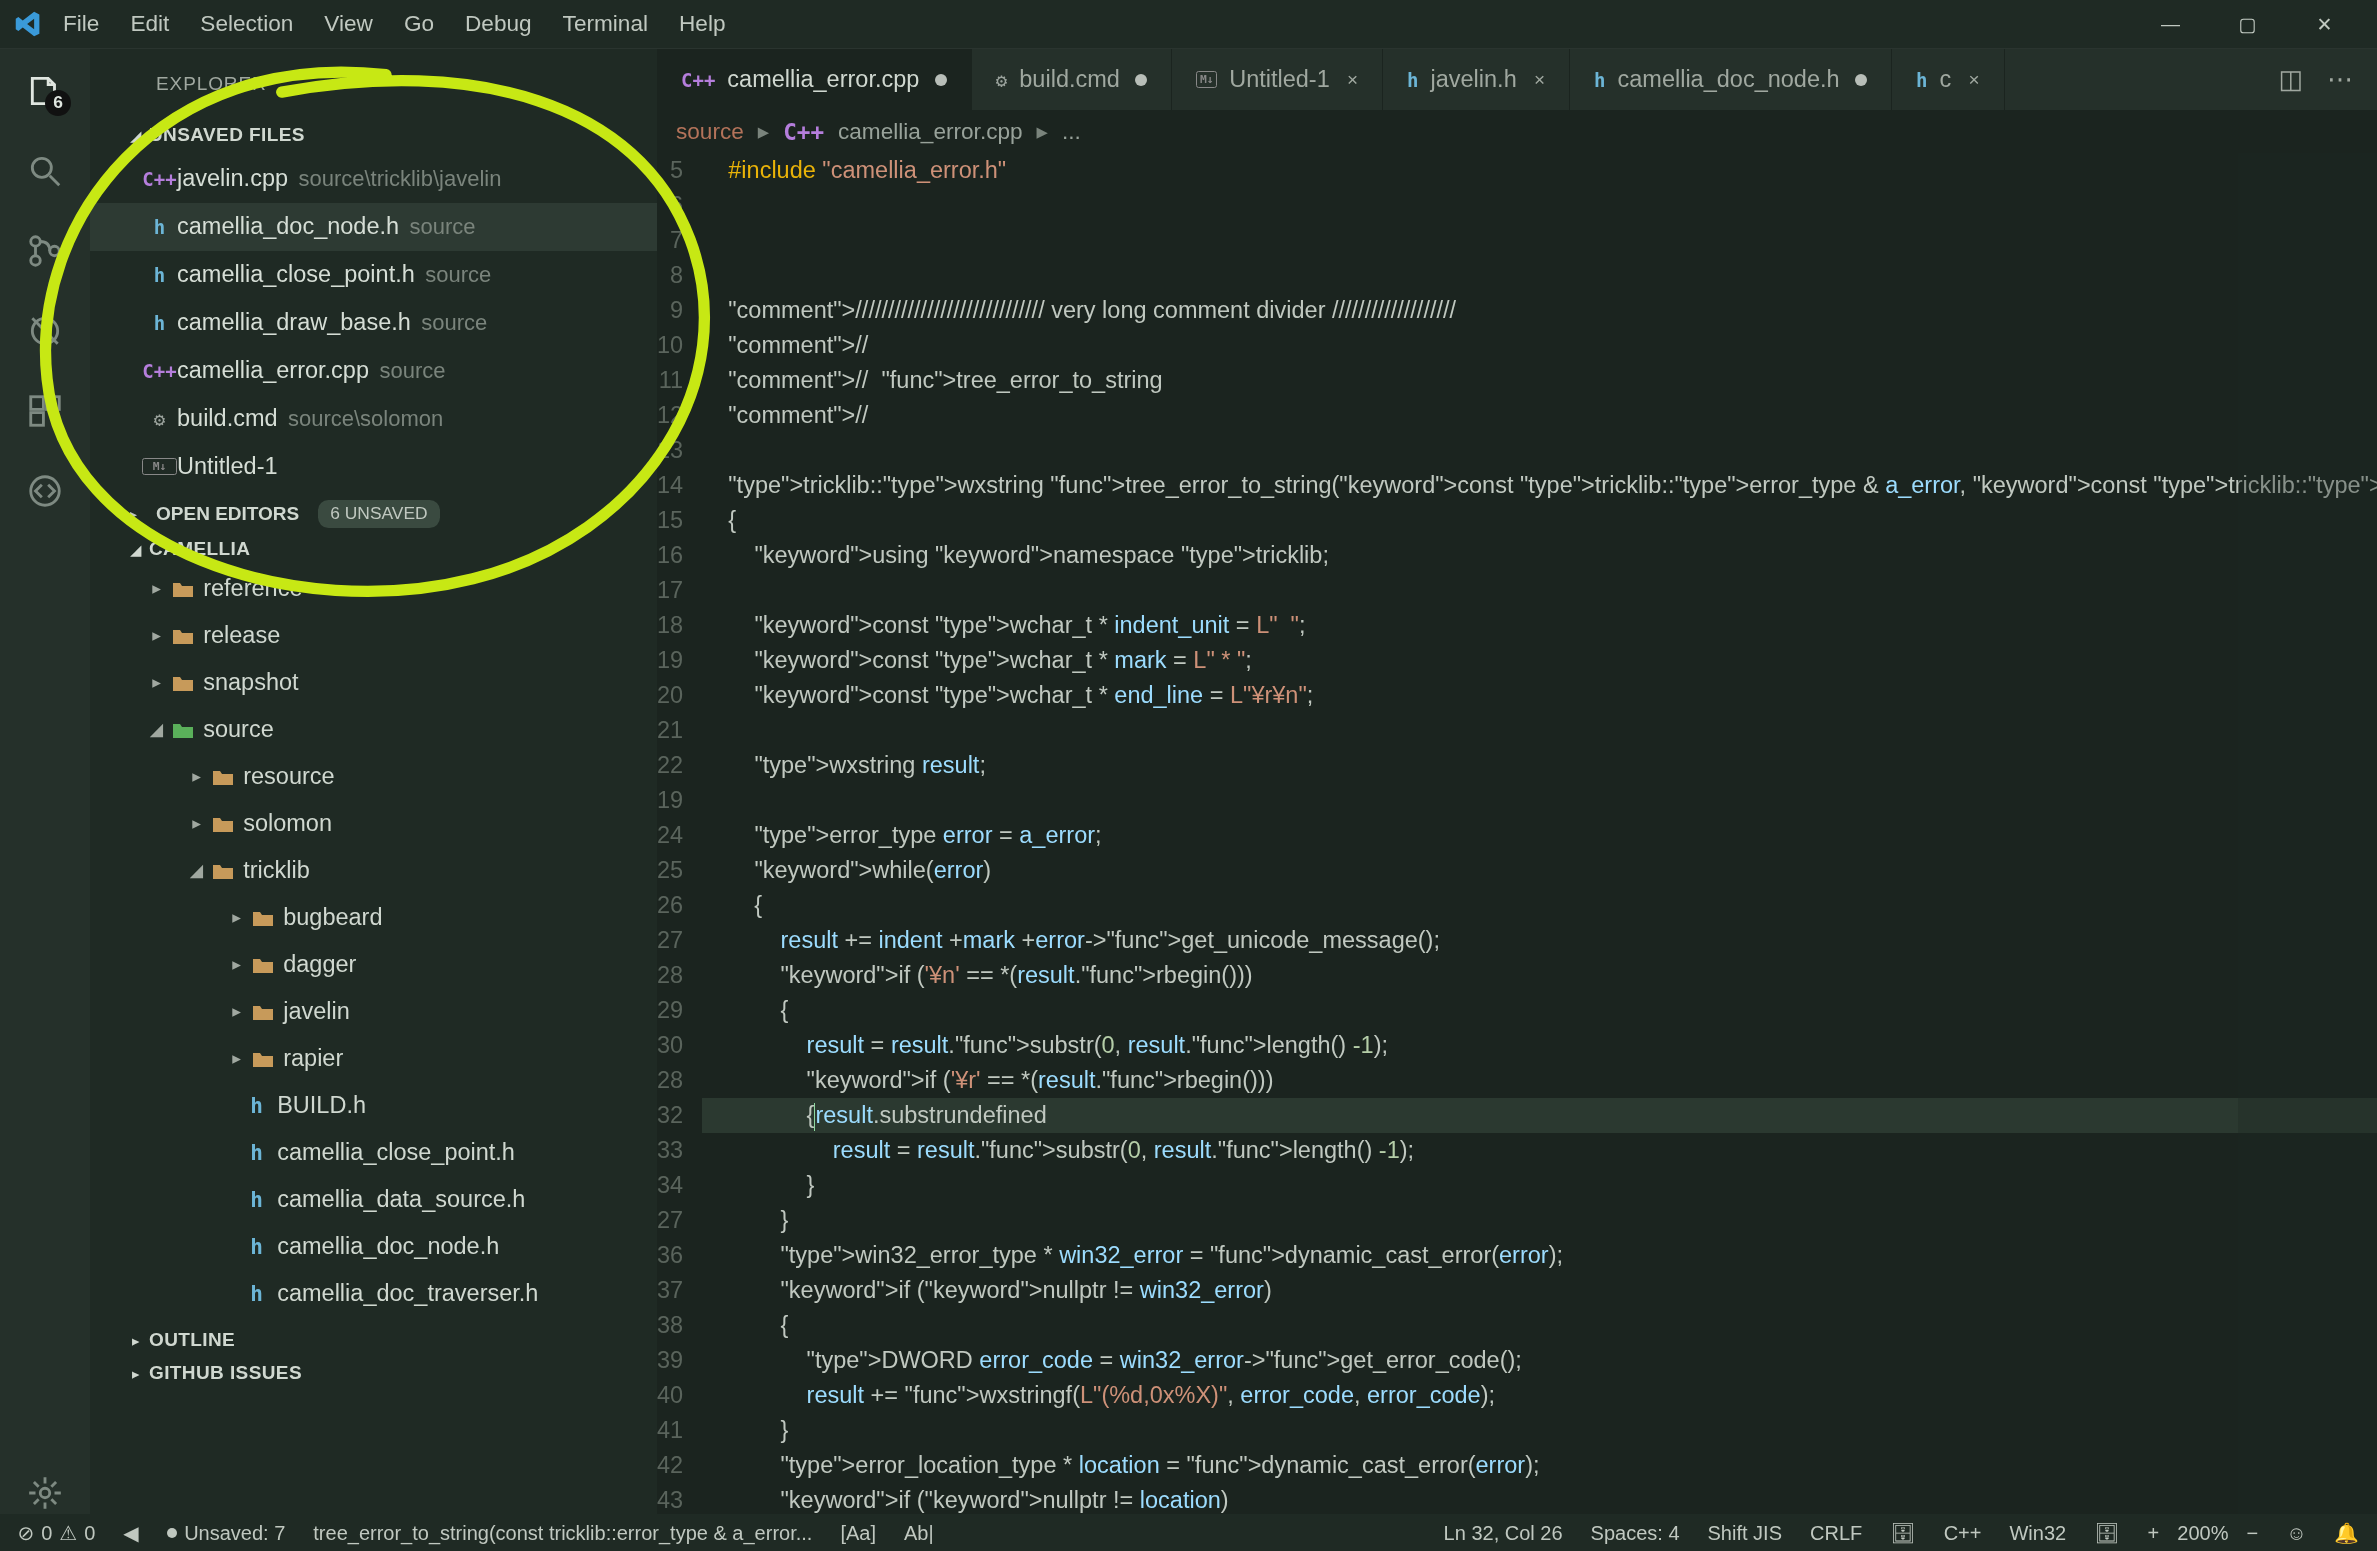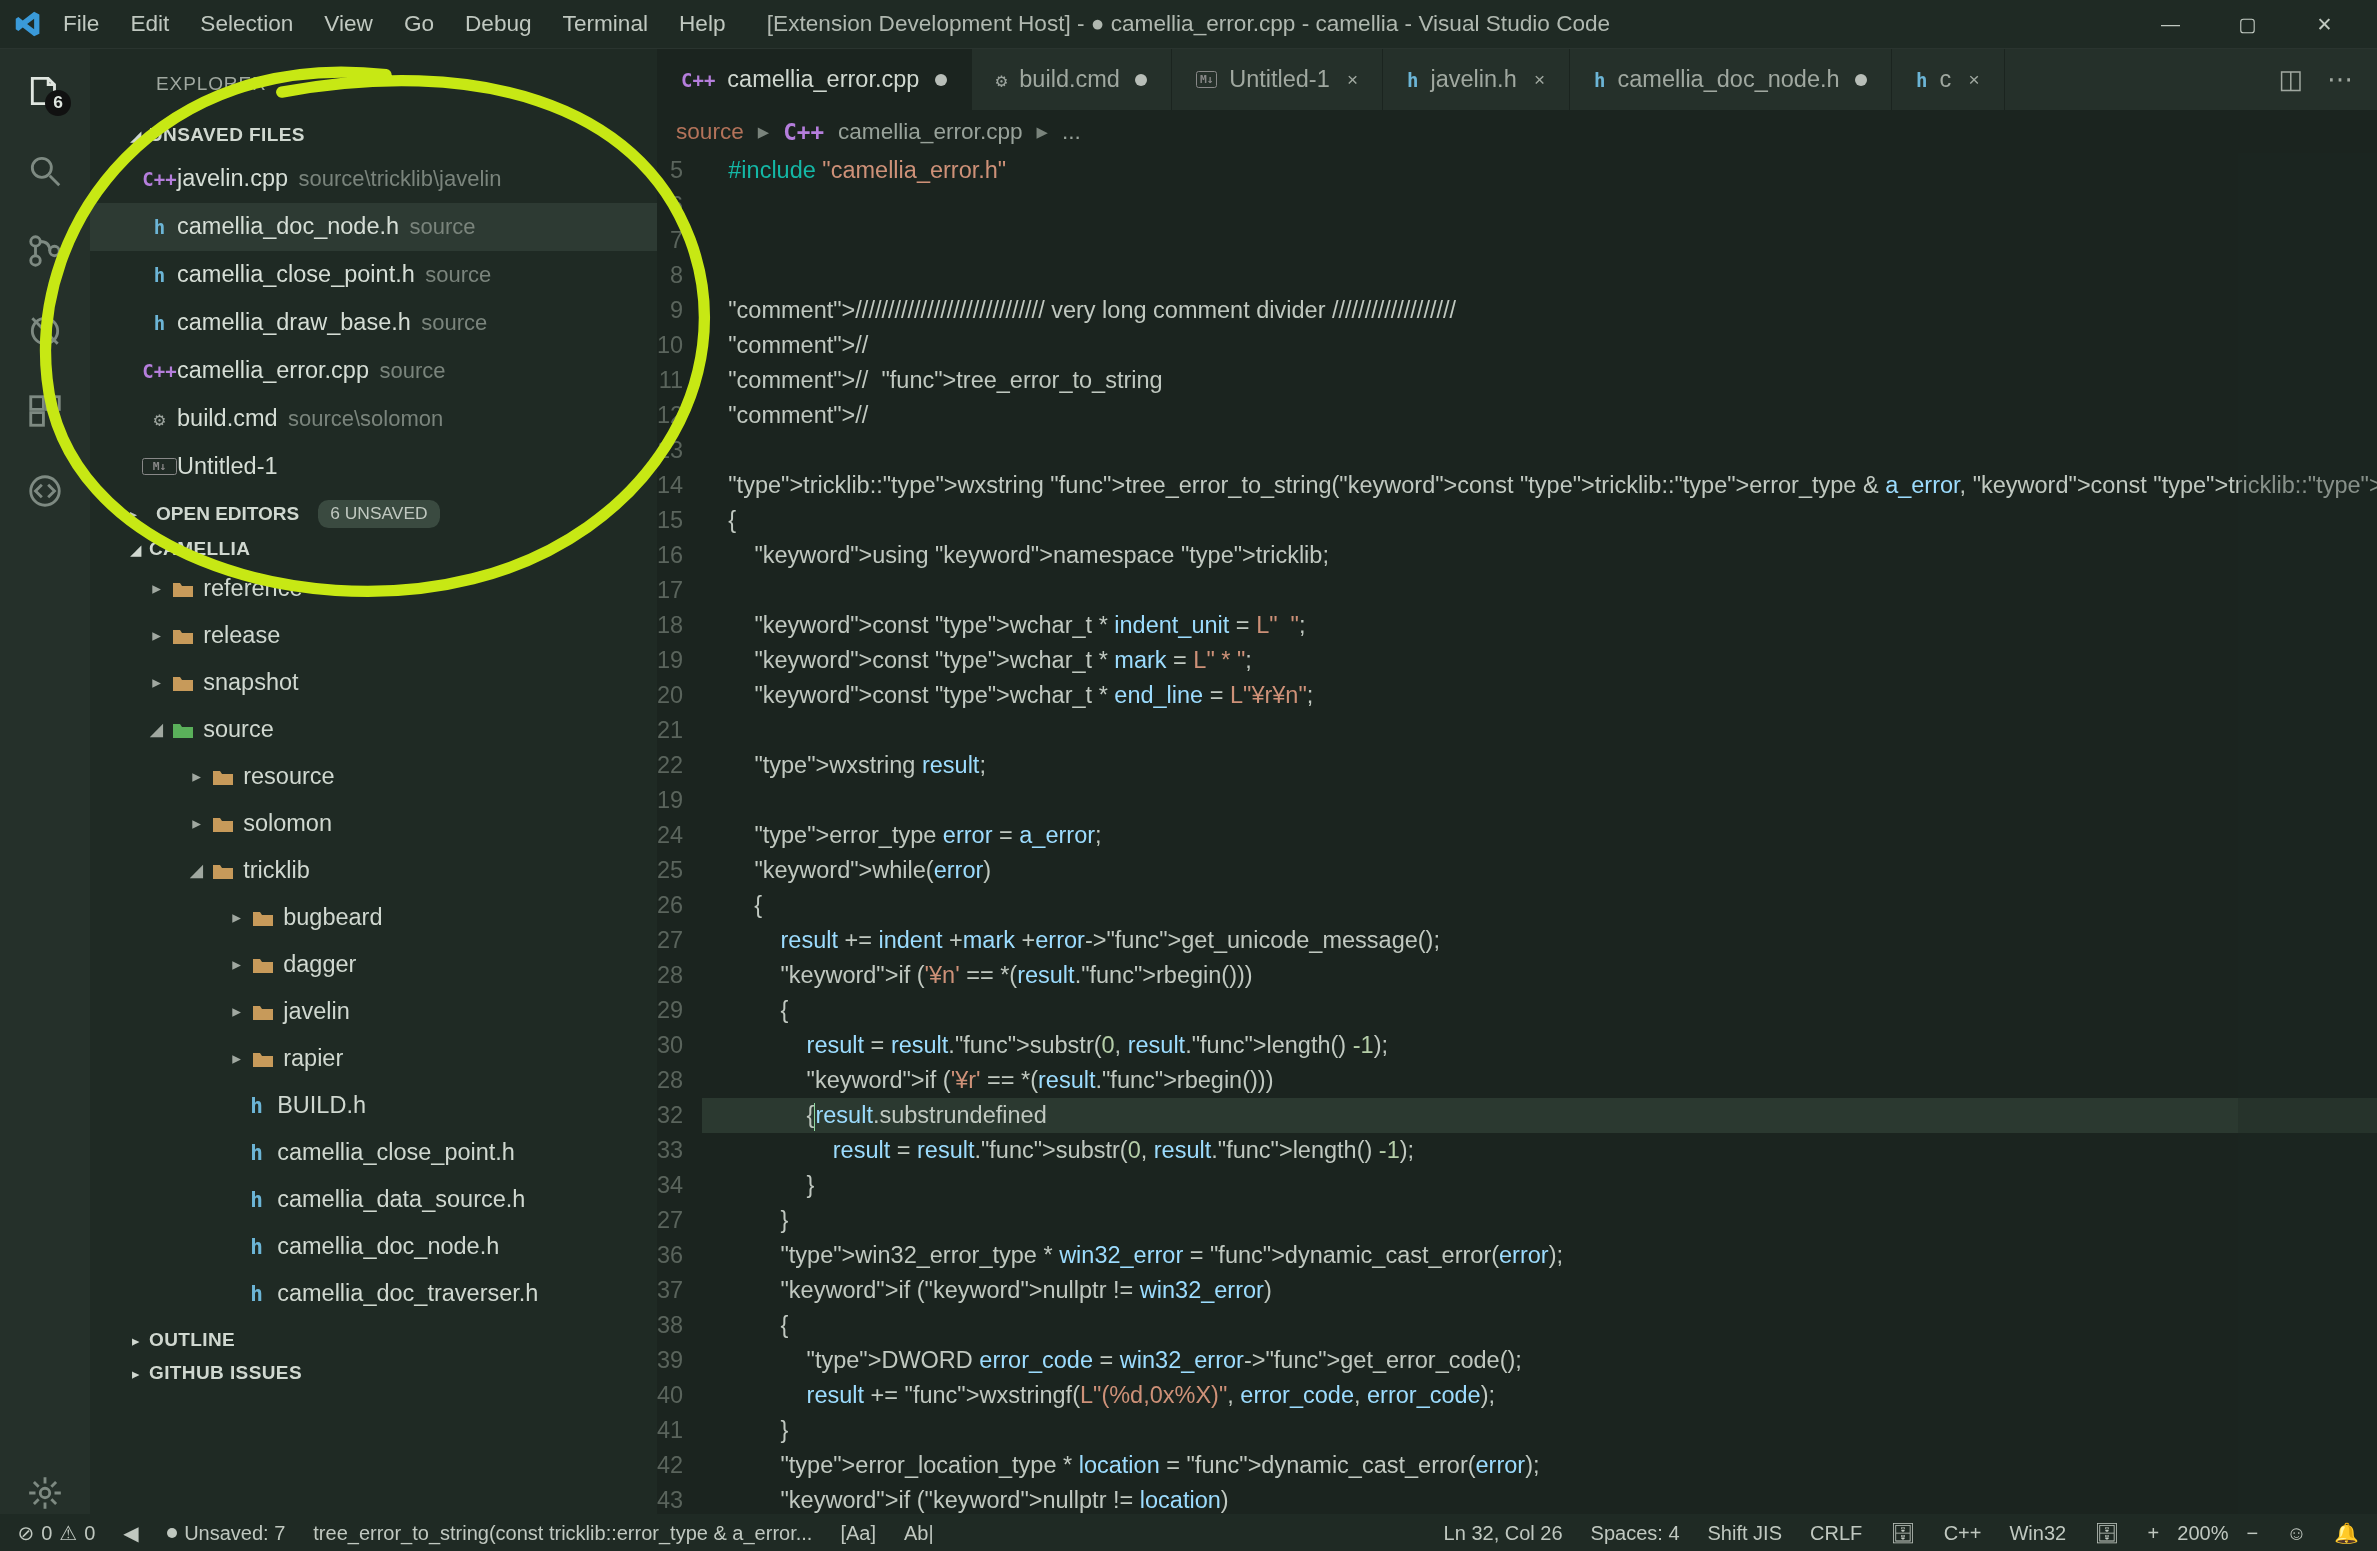--- a/index.html
+++ b/index.html
@@ -73,21 +73,21 @@
 
   
   .code-wrap { flex: 1; display: flex; overflow: hidden; position: relative; font-family: "Consolas", monospace; font-size: 23.5px; line-height: 35px; }
   .gutter { width: 78px; text-align: right; padding-right: 19px; color: #5a645c; }
   .gutter .ln { height: 35px; }
   .code { flex: 1; white-space: pre; color: #c0c8c0; }
   .code .line { height: 35px; }
   .str { color: #ce9178; }
   .num { color: #b5cea8; }
   .param { color: #9cdcfe; }
-  .macro { color: #14b8a6; }
+  .macro { color: #eab308; }
   .highlight-line { background: rgba(90, 120, 100, 0.25); }
   .cursor { border-left: 1.7px solid #8fd8a0; display:inline-block; height: 28px; vertical-align: middle; }
   .minimap { position: absolute; right: 0; top: 0; bottom: 0; width: 139px; background: #1d2822; opacity: 0.35; }
 
   
   .statusbar { position: absolute; left: 0; right: 0; bottom: 0; height: 38px; display: flex; align-items: center; background: #1f2a24; font-size: 20px; color: #c0c8c0; padding: 0 17.4px; gap: 28px; }
   .statusbar .sb-item { display: flex; align-items: center; gap: 7px; cursor: pointer; }
   .statusbar .spacer { flex: 1; }
   .unsaved-dot { width: 10.4px; height: 10.4px; border-radius:50%; background: #c0c8c0; }
 
@@ -107,21 +107,20 @@
   <div class="menubar">
     <span><span class="ul">File</span></span>
     <span><span class="ul">Edit</span></span>
     <span><span class="ul">Selection</span></span>
     <span><span class="ul">View</span></span>
     <span><span class="ul">Go</span></span>
     <span><span class="ul">Debug</span></span>
     <span><span class="ul">Terminal</span></span>
     <span><span class="ul">Help</span></span>
   </div>
-  <div class="title-text">[Extension Development Host] - ● camellia_error.cpp - camellia - Visual Studio Code</div>
   <div class="win-controls">
     <span>—</span>
     <span>▢</span>
     <span>✕</span>
   </div>
 </div>
 
 <div class="activitybar">
   <div class="ab-icon active">
     <svg viewBox="0 0 24 24">

